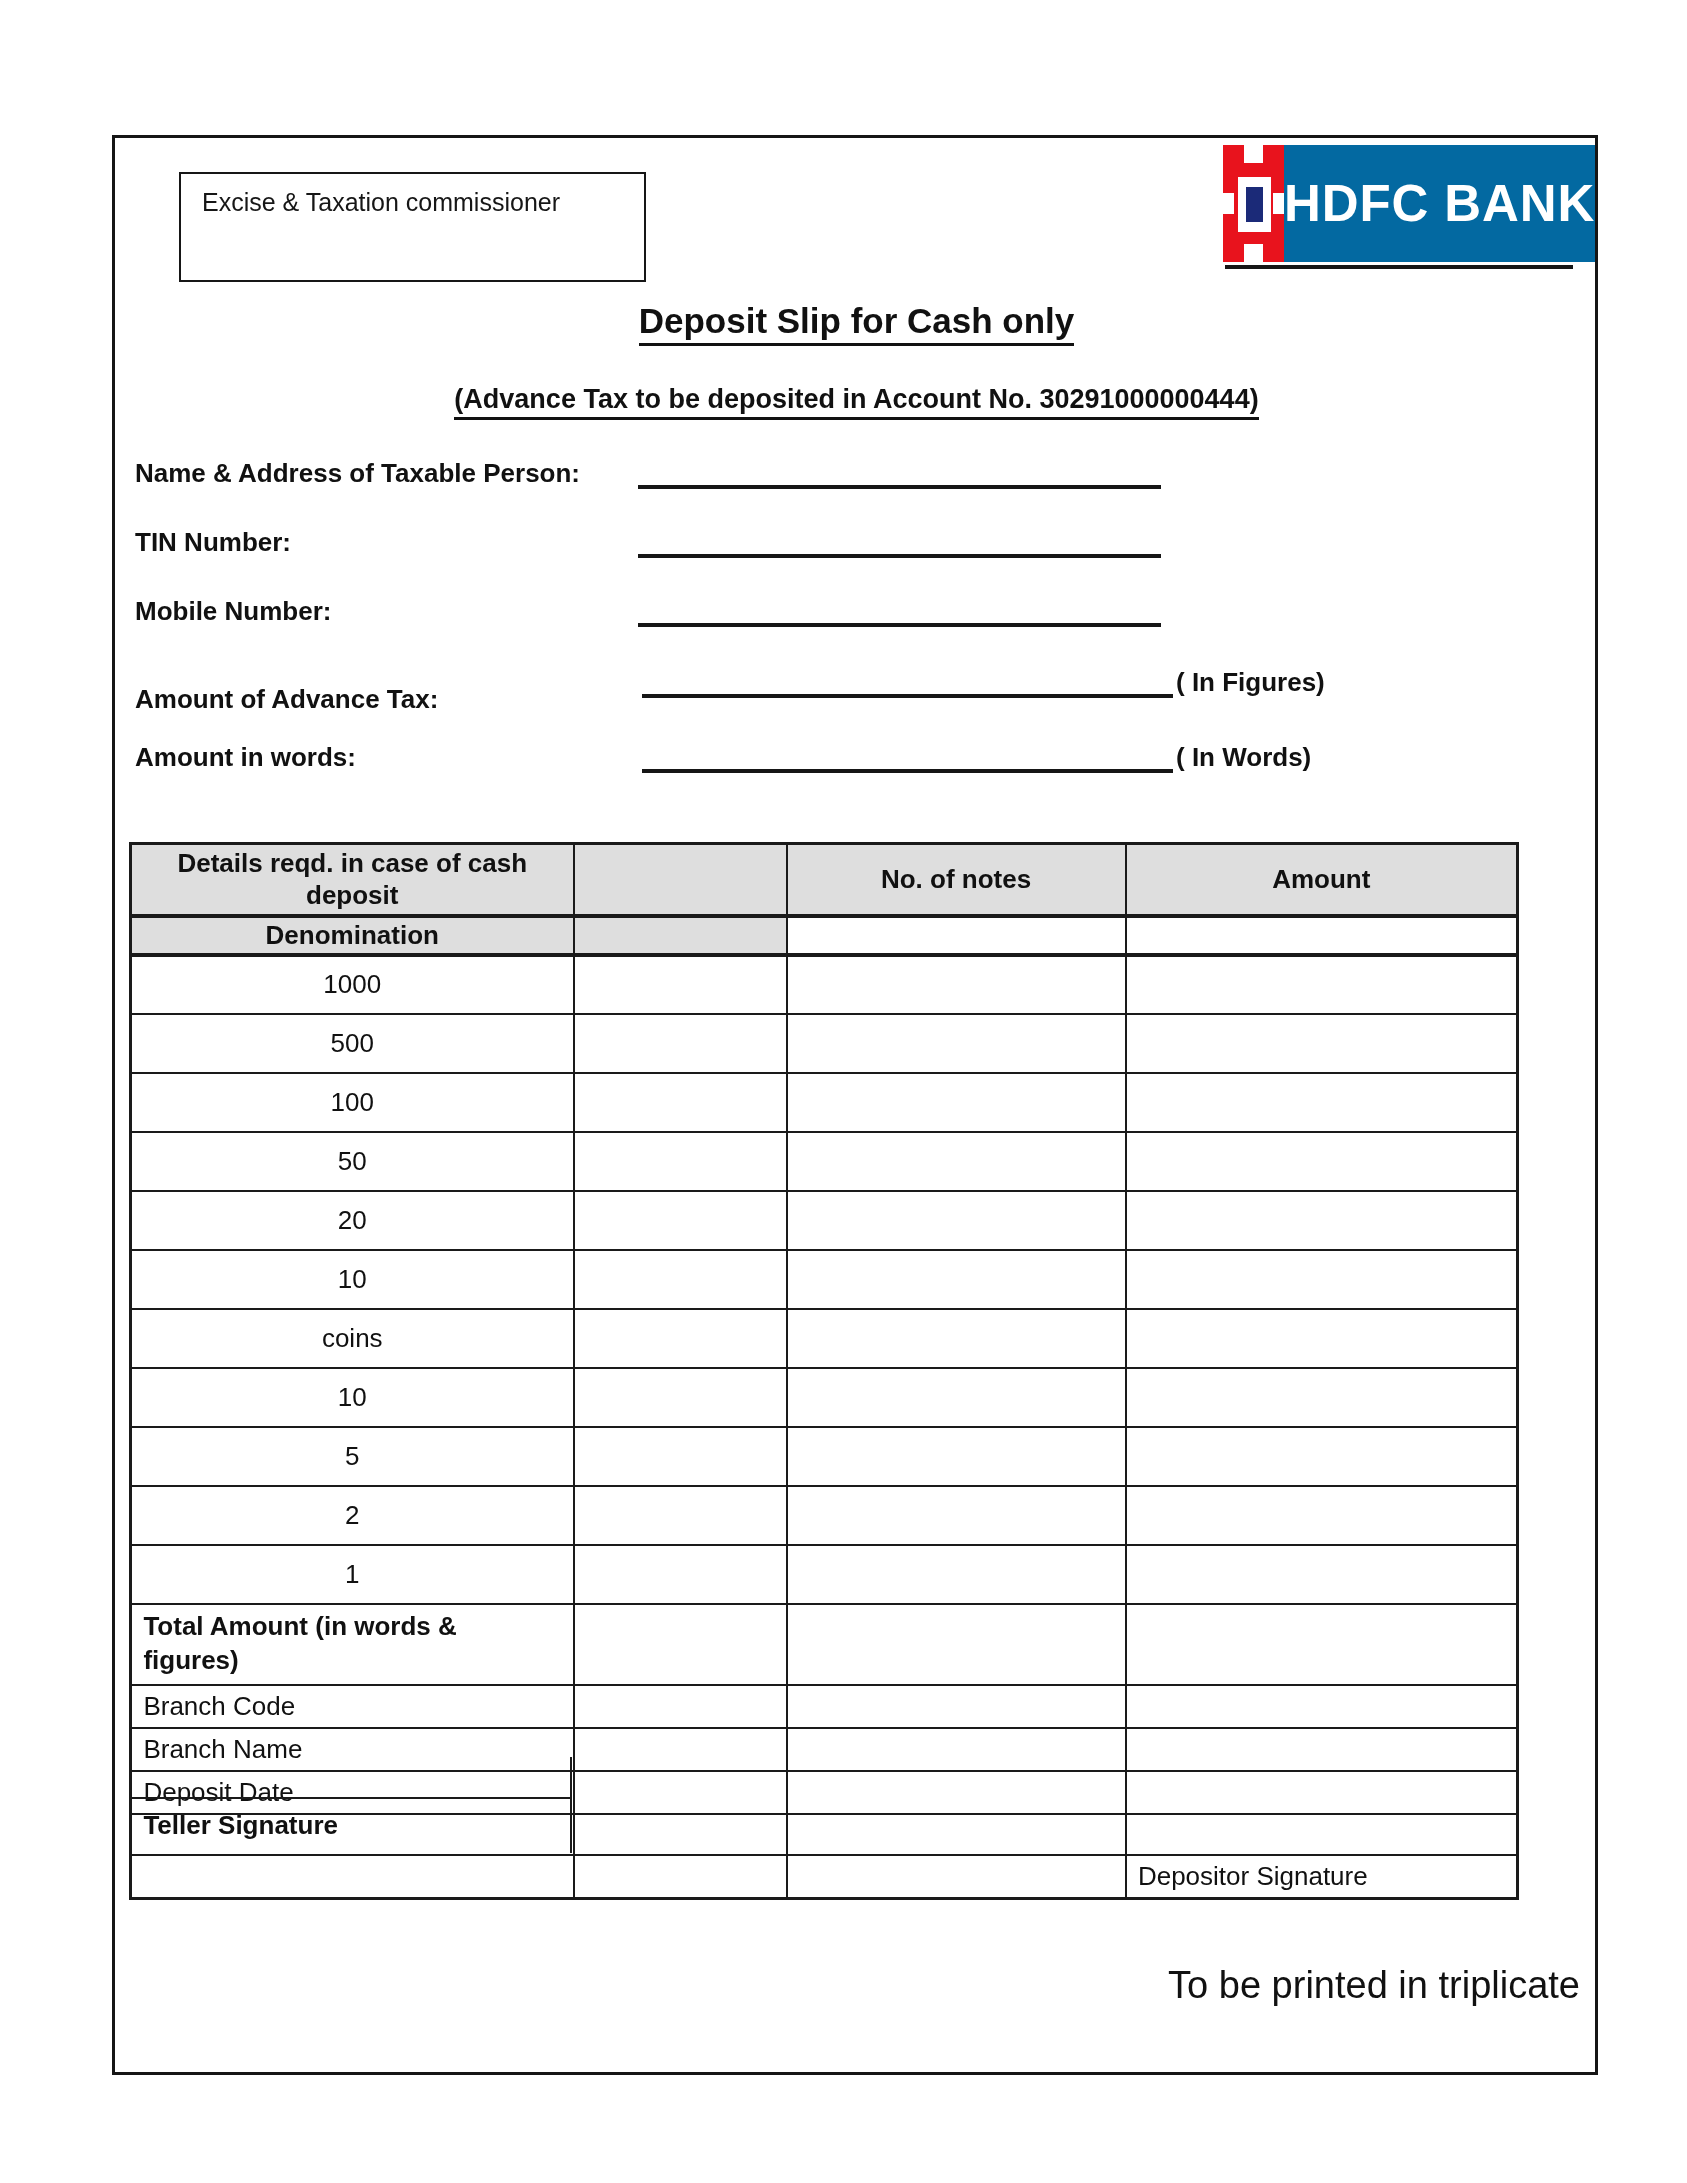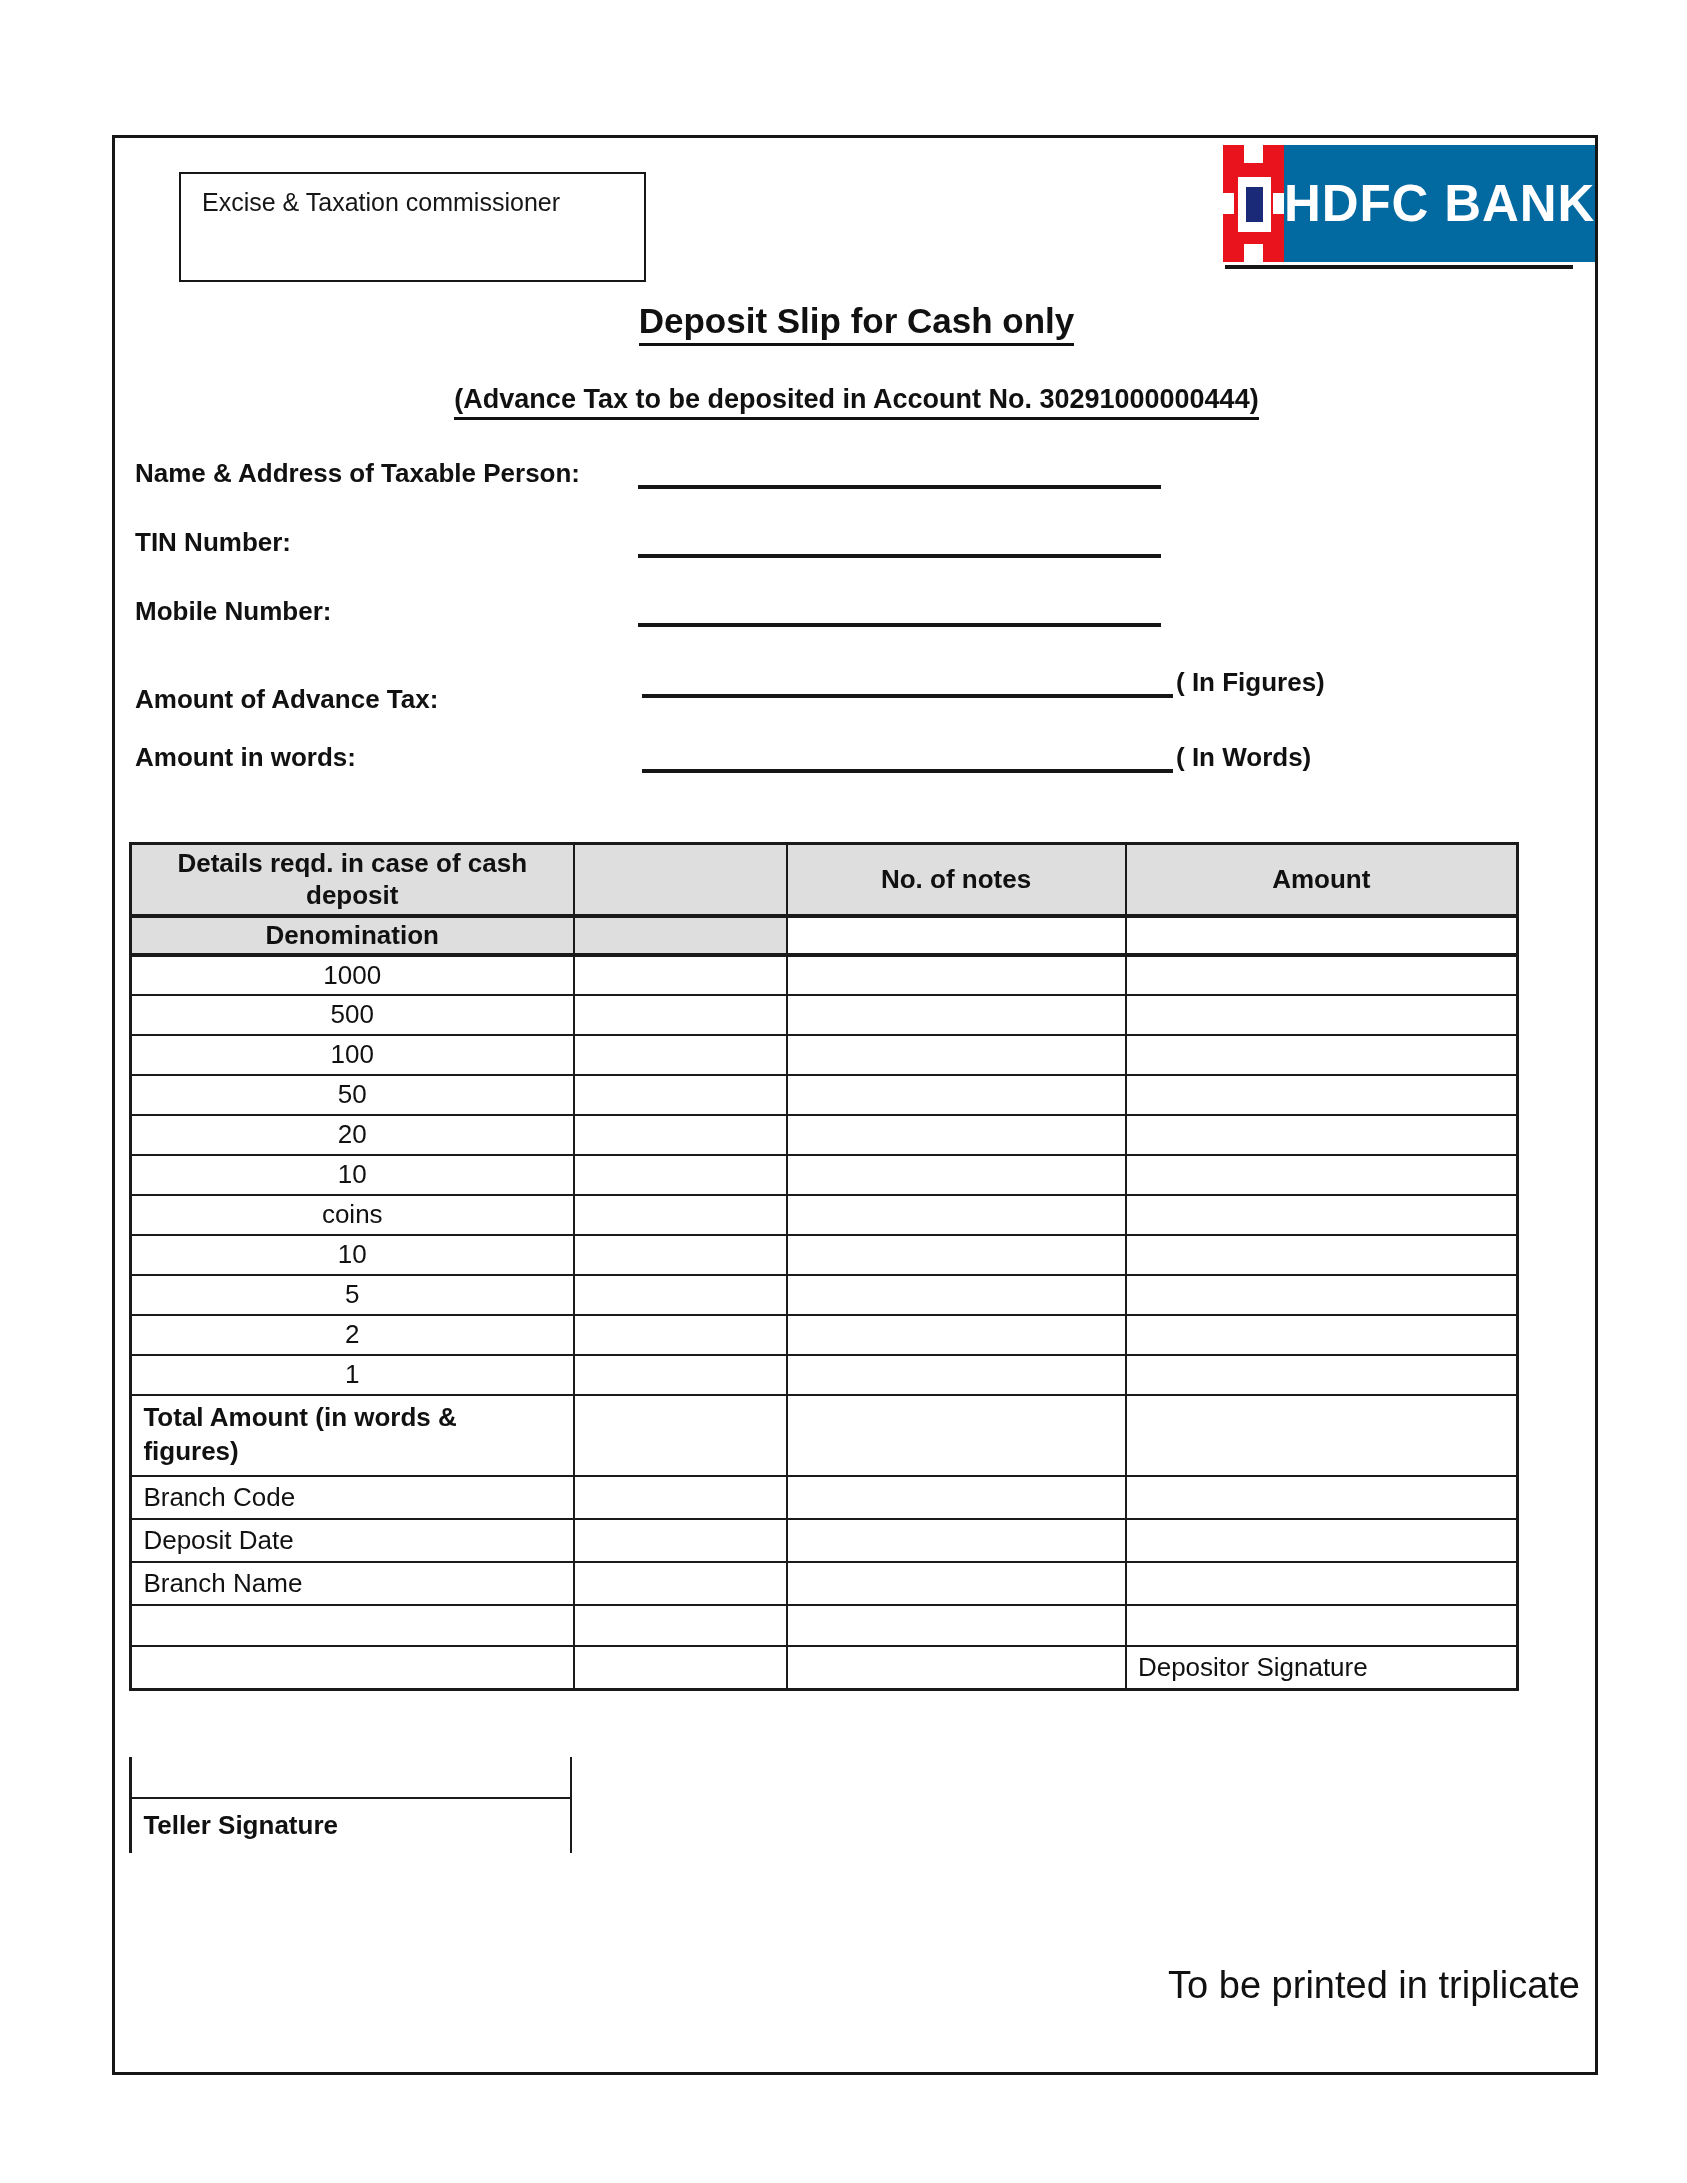--- a/index.html
+++ b/index.html
@@ -36,21 +36,21 @@
   table.dep-table{position:absolute;left:129px;top:842px;width:1387px;border-collapse:collapse;table-layout:fixed;
     border:3.5px solid #1a1a1a;}
   .dep-table td,.dep-table th{border:2.6px solid #1a1a1a;padding:0;font-size:26px;font-weight:normal;
     vertical-align:middle;box-sizing:border-box;overflow:hidden;}
   .dep-table .gray{background:#dedede;}
   .dep-table tr.hrow{height:72px;}
   .dep-table tr.hrow th{font-weight:bold;text-align:center;border-bottom-width:4.4px;}
   .dep-table tr.subhrow{height:39px;}
   .dep-table tr.subhrow td{border-bottom-width:4.4px;}
   .dep-table tr.subhrow .sub-label{font-weight:bold;text-align:center;}
-  .dep-table tr.drow{height:40px;}
+  .dep-table tr.drow{height:59px;}
   .dep-table tr.drow td.dval{text-align:center;}
   .dep-table tr.trow{height:81px;}
   .dep-table tr.irow{height:43px;}
   .dep-table tr.erow{height:41px;}
   .dep-table tr.srow{height:44px;}
   .dep-table .left-pad{text-align:left;padding-left:11.4px;}
   .hdr-inner{max-width:384px;margin:0 auto;line-height:1.25;}
   .total-inner{width:349px;line-height:1.3;padding:5.2px 0 5.2px 11.4px;font-weight:bold;}
   
   .teller-empty{position:absolute;left:129px;top:1757px;width:443px;height:42px;box-sizing:border-box;
@@ -200,27 +200,27 @@
           <td></td>
           <td></td>
       </tr>
       <tr class="irow">
         <td class="left-pad">Branch Code</td>
         <td></td>
           <td></td>
           <td></td>
       </tr>
       <tr class="irow">
+        <td class="left-pad">Branch Name</td>
+        <td></td>
+          <td></td>
+          <td></td>
+      </tr>
+      <tr class="irow">
         <td class="left-pad">Deposit Date</td>
-        <td></td>
-          <td></td>
-          <td></td>
-      </tr>
-      <tr class="irow">
-        <td class="left-pad">Branch Name</td>
         <td></td>
           <td></td>
           <td></td>
       </tr>
       <tr class="erow">
         <td></td>
           <td></td>
           <td></td>
           <td></td>
       </tr>

